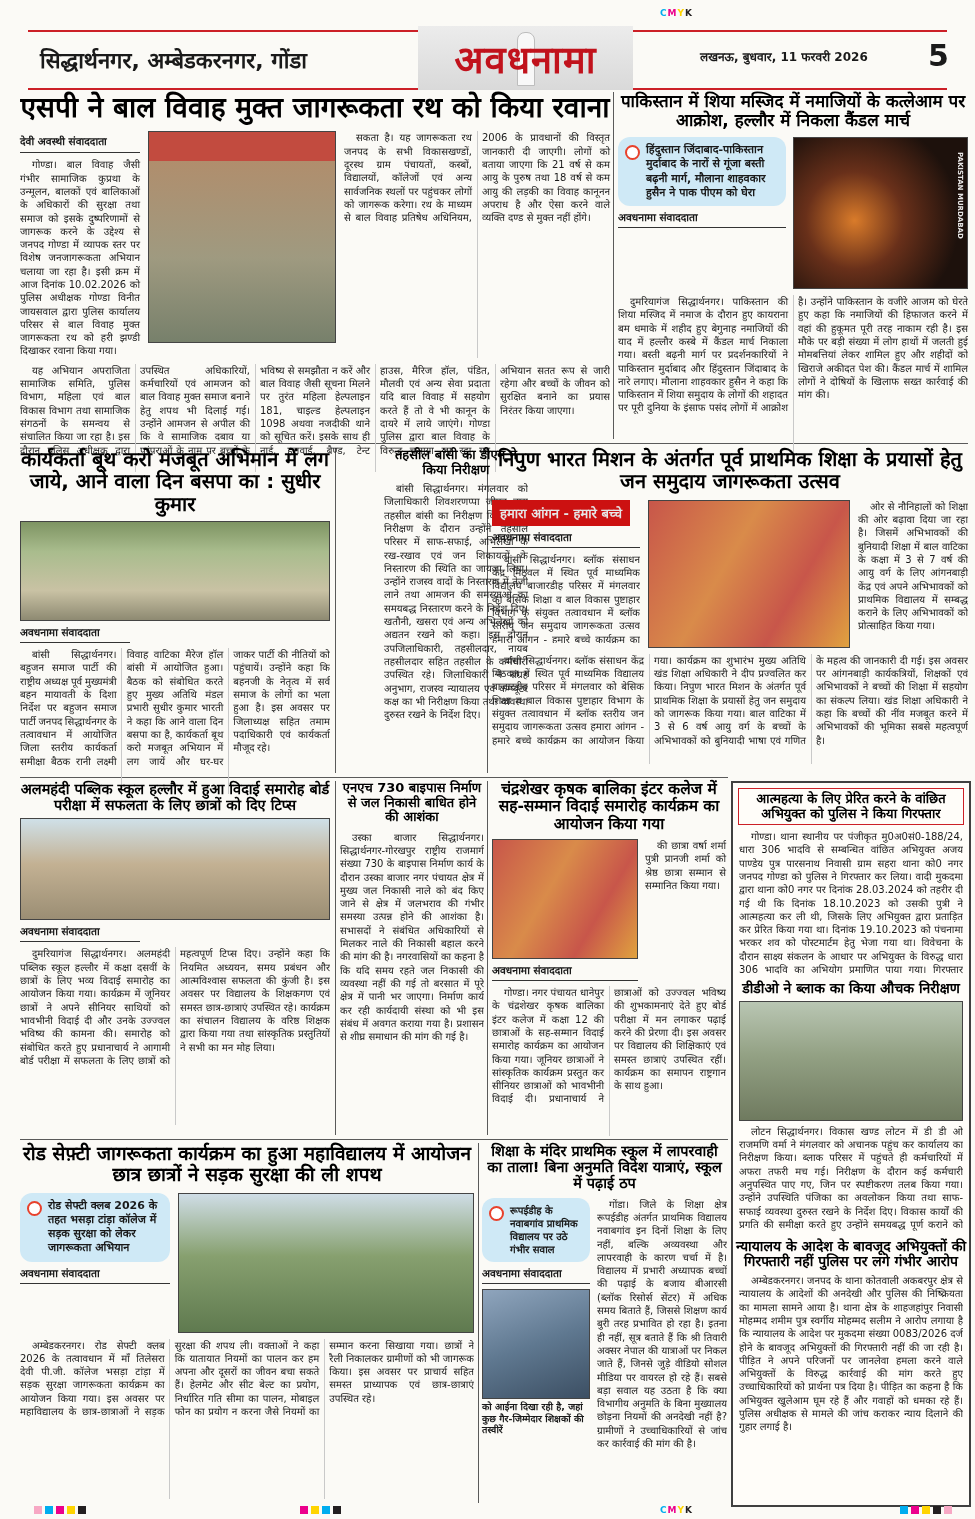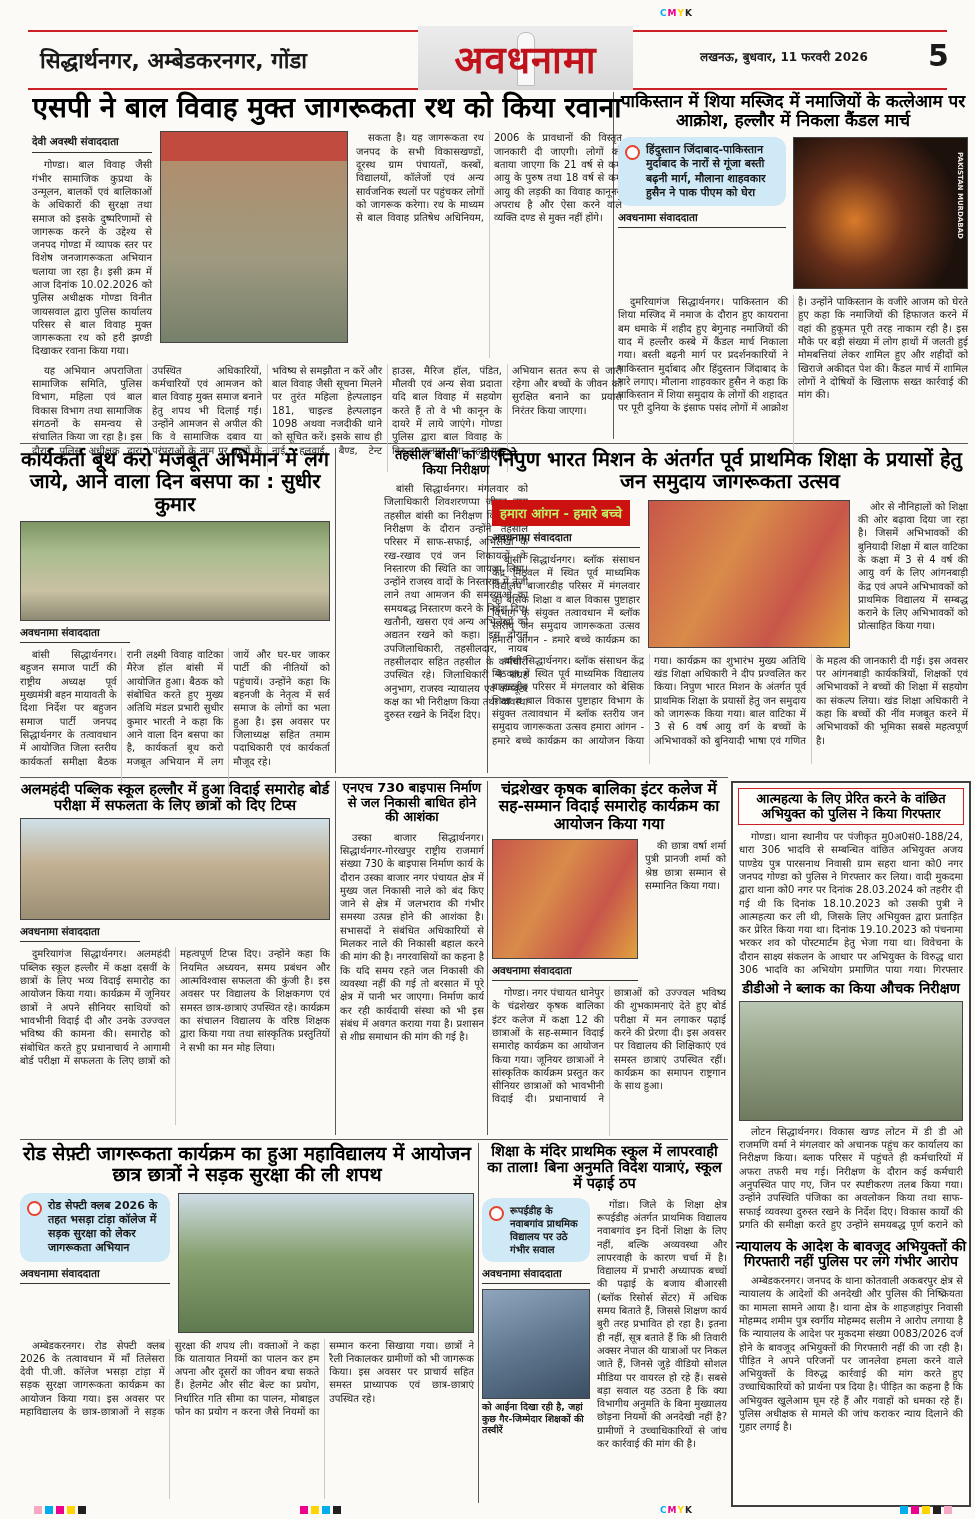--- a/index.html
+++ b/index.html
@@ -44,21 +44,21 @@
   .p-stage{background:linear-gradient(180deg,#7e9463 0,#a9bc8d 30%,#c9c2a4 70%,#8e8a72 100%);}
   .p-tent{background:linear-gradient(120deg,#c8564a 0,#d98b4a 40%,#c8564a 70%,#e0a23f 100%);}
   .p-class{background:linear-gradient(180deg,#cfe0e8 0,#c3b193 45%,#9b8e74 100%);}
   .p-street{background:linear-gradient(180deg,#b9c6b3 0,#93a184 45%,#6f7a5f 100%);}
   .p-college{background:linear-gradient(180deg,#cfdde6 0,#87a06f 45%,#5f7a4f 100%);}
   .p-bikers{background:linear-gradient(160deg,#8fa5bd 0,#5f7890 50%,#3c4f63 100%);}
   .photo .ovl{position:absolute;color:#fff;font-size:7px;font-weight:700;opacity:.9;}
 
   .bluebox{background:#cfe9f6;padding:6px 7px 6px 7px;font-weight:700;font-size:11px;line-height:1.3;display:flex;gap:6px;border-radius:12px;}
   .bullet{flex:0 0 11px;width:11px;height:11px;border:2.5px solid #e8412c;border-radius:50%;background:#fff;margin-top:2px;}
-  .badge{background:#cc1111;color:#bef264;font-weight:800;font-size:13px;padding:4px 8px;display:inline-block;}
+  .badge{background:#cc1111;color:#e5e5e5;font-weight:800;font-size:13px;padding:4px 8px;display:inline-block;}
 
   .redbox{border:2px solid #404040;}
   .boxhead{border:1.5px solid #cc2027;margin:5px;padding:3px 4px;}
   .caption{font-size:9.5px;font-weight:700;margin-top:2px;line-height:1.25;}
 </style>
 </head>
 <body>
 
 <div class="page">
 
@@ -78,21 +78,21 @@
   <div class="abs vsep" style="left:613px;top:92px;height:347px;"></div>
   <div class="abs hsep" style="left:20px;top:443px;width:948px;"></div>
   <div class="abs vsep" style="left:335px;top:448px;height:325px;"></div>
   <div class="abs vsep" style="left:487px;top:448px;height:325px;"></div>
   <div class="abs hsep" style="left:20px;top:777px;width:708px;"></div>
   <div class="abs vsep" style="left:335px;top:781px;height:354px;"></div>
   <div class="abs vsep" style="left:487px;top:781px;height:354px;"></div>
   <div class="abs hsep" style="left:20px;top:1139px;width:708px;"></div>
   <div class="abs vsep" style="left:478px;top:1143px;height:360px;"></div>
 
-  <article class="abs" style="left:32px;top:92px;width:590px;height:348px;">
+  <article class="abs" style="left:20px;top:92px;width:590px;height:348px;">
     <div class="headline" style="font-size:28px;">एसपी ने बाल विवाह मुक्त जागरूकता रथ को किया रवाना</div>
     <div style="display:flex;gap:8px;margin-top:8px;">
       <div class="body" style="flex:0 0 120px;">
         <div class="byline">देवी अवस्थी संवाददाता</div>
         <p>गोण्डा। बाल विवाह जैसी गंभीर सामाजिक कुप्रथा के उन्मूलन, बालकों एवं बालिकाओं के अधिकारों की सुरक्षा तथा समाज को इसके दुष्परिणामों से जागरूक करने के उद्देश्य से जनपद गोण्डा में व्यापक स्तर पर विशेष जनजागरूकता अभियान चलाया जा रहा है। इसी क्रम में आज दिनांक 10.02.2026 को पुलिस अधीक्षक गोण्डा विनीत जायसवाल द्वारा पुलिस कार्यालय परिसर से बाल विवाह मुक्त जागरूकता रथ को हरी झण्डी दिखाकर रवाना किया गया।</p>
       </div>
       <div class="photo p-crowd" style="flex:0 0 186px;height:210px;"></div>
       <div class="body cols2" style="flex:1;">
         <p>सकता है। यह जागरूकता रथ जनपद के सभी विकासखण्डों, दूरस्थ ग्राम पंचायतों, कस्बों, विद्यालयों, कॉलेजों एवं अन्य सार्वजनिक स्थलों पर पहुंचकर लोगों को जागरूक करेगा। रथ के माध्यम से बाल विवाह प्रतिषेध अधिनियम, 2006 के प्रावधानों की विस्तृत जानकारी दी जाएगी। लोगों को बताया जाएगा कि 21 वर्ष से कम आयु के पुरुष तथा 18 वर्ष से कम आयु की लड़की का विवाह कानूनन अपराध है और ऐसा करने वाले व्यक्ति दण्ड से मुक्त नहीं होंगे।</p>
       </div>
@@ -118,21 +118,21 @@
     </div>
     <div class="body cols2" style="margin-top:6px;height:168px;overflow:hidden;">
       <p>दुमरियागंज सिद्धार्थनगर। पाकिस्तान की शिया मस्जिद में नमाज के दौरान हुए कायराना बम धमाके में शहीद हुए बेगुनाह नमाजियों की याद में हल्लौर कस्बे में कैंडल मार्च निकाला गया। बस्ती बढ़नी मार्ग पर प्रदर्शनकारियों ने पाकिस्तान मुर्दाबाद और हिंदुस्तान जिंदाबाद के नारे लगाए। मौलाना शाहवकार हुसैन ने कहा कि पाकिस्तान में शिया समुदाय के लोगों की शहादत पर पूरी दुनिया के इंसाफ पसंद लोगों में आक्रोश है। उन्होंने पाकिस्तान के वजीरे आजम को घेरते हुए कहा कि नमाजियों की हिफाजत करने में वहां की हुकूमत पूरी तरह नाकाम रही है। इस मौके पर बड़ी संख्या में लोग हाथों में जलती हुई मोमबत्तियां लेकर शामिल हुए और शहीदों को खिराजे अकीदत पेश की। कैंडल मार्च में शामिल लोगों ने दोषियों के खिलाफ सख्त कार्रवाई की मांग की।</p>
     </div>
   </article>
 
   <article class="abs" style="left:20px;top:448px;width:310px;height:325px;">
     <div class="headline" style="font-size:20px;">कार्यकर्ता बूथ करो मजबूत अभिमान में लग जाये, आने वाला दिन बसपा का : सुधीर कुमार</div>
     <div class="photo p-stage" style="margin-top:6px;height:98px;"></div>
     <div class="byline" style="width:110px;">अवधनामा संवाददाता</div>
-    <div class="body cols3" style="height:146px;overflow:hidden;">
+    <div class="body cols3" style="height:146px;overflow:hidden;font-family:Liberation Serif, serif;">
       <p>बांसी सिद्धार्थनगर। बहुजन समाज पार्टी की राष्ट्रीय अध्यक्ष पूर्व मुख्यमंत्री बहन मायावती के दिशा निर्देश पर बहुजन समाज पार्टी जनपद सिद्धार्थनगर के तत्वावधान में आयोजित जिला स्तरीय कार्यकर्ता समीक्षा बैठक रानी लक्ष्मी विवाह वाटिका मैरेज हॉल बांसी में आयोजित हुआ। बैठक को संबोधित करते हुए मुख्य अतिथि मंडल प्रभारी सुधीर कुमार भारती ने कहा कि आने वाला दिन बसपा का है, कार्यकर्ता बूथ करो मजबूत अभियान में लग जायें और घर-घर जाकर पार्टी की नीतियों को पहुंचायें। उन्होंने कहा कि बहनजी के नेतृत्व में सर्व समाज के लोगों का भला हुआ है। इस अवसर पर जिलाध्यक्ष सहित तमाम पदाधिकारी एवं कार्यकर्ता मौजूद रहे।</p>
     </div>
   </article>
 
   <article class="abs" style="left:340px;top:448px;width:144px;height:325px;margin-left:44px;">
     <div class="headline" style="font-size:13px;">तहसील बांसी का डीएम ने किया निरीक्षण</div>
     <div class="body" style="margin-top:5px;height:290px;overflow:hidden;">
       <p>बांसी सिद्धार्थनगर। मंगलवार को जिलाधिकारी शिवशरणप्पा जीएन द्वारा तहसील बांसी का निरीक्षण किया गया। निरीक्षण के दौरान उन्होंने तहसील परिसर में साफ-सफाई, अभिलेखों के रख-रखाव एवं जन शिकायतों के निस्तारण की स्थिति का जायजा लिया। उन्होंने राजस्व वादों के निस्तारण में तेजी लाने तथा आमजन की समस्याओं का समयबद्ध निस्तारण करने के निर्देश दिए। खतौनी, खसरा एवं अन्य अभिलेखों को अद्यतन रखने को कहा। इस दौरान उपजिलाधिकारी, तहसीलदार, नायब तहसीलदार सहित तहसील के कर्मचारी उपस्थित रहे। जिलाधिकारी ने संग्रह अनुभाग, राजस्व न्यायालय एवं कम्प्यूटर कक्ष का भी निरीक्षण किया तथा व्यवस्था दुरुस्त रखने के निर्देश दिए।</p>
     </div>
   </article>
@@ -142,21 +142,21 @@
     <div style="display:flex;gap:8px;margin-top:7px;">
       <div style="flex:0 0 148px;">
         <span class="badge">हमारा आंगन - हमारे बच्चे</span>
         <div class="byline">अवधनामा संवाददाता</div>
         <div class="body" style="height:90px;overflow:hidden;">
           <p>बांसी सिद्धार्थनगर। ब्लॉक संसाधन केंद्र मिठवल में स्थित पूर्व माध्यमिक विद्यालय बाजारडीह परिसर में मंगलवार को बेसिक शिक्षा व बाल विकास पुष्टाहार विभाग के संयुक्त तत्वावधान में ब्लॉक स्तरीय जन समुदाय जागरूकता उत्सव हमारा आंगन - हमारे बच्चे कार्यक्रम का आयोजन किया गया। कार्यक्रम का शुभारंभ मुख्य अतिथि खंड शिक्षा अधिकारी ने दीप प्रज्वलित कर किया। निपुण भारत मिशन के अंतर्गत पूर्व प्राथमिक शिक्षा के प्रयासों हेतु जन समुदाय को जागरूक किया गया। बाल वाटिका में 3 से 6 वर्ष आयु वर्ग के बच्चों के अभिभावकों को बुनियादी भाषा एवं गणित के महत्व की जानकारी दी गई। इस अवसर पर आंगनबाड़ी कार्यकत्रियों, शिक्षकों एवं अभिभावकों ने बच्चों की शिक्षा में सहयोग का संकल्प लिया। खंड शिक्षा अधिकारी ने कहा कि बच्चों की नींव मजबूत करने में अभिभावकों की भूमिका सबसे महत्वपूर्ण है।</p>
         </div>
       </div>
       <div class="photo p-tent" style="flex:0 0 200px;height:146px;"></div>
       <div class="body" style="flex:1;height:146px;overflow:hidden;">
-        <p>ओर से नौनिहालों को शिक्षा की ओर बढ़ावा दिया जा रहा है। जिसमें अभिभावकों की बुनियादी शिक्षा में बाल वाटिका के कक्षा में 3 से 4 वर्ष की आयु वर्ग के लिए आंगनबाड़ी केंद्र एवं अपने अभिभावकों को प्राथमिक विद्यालय में सम्बद्ध कराने के लिए अभिभावकों को प्रोत्साहित किया गया।</p>
+        <p>ओर से नौनिहालों को शिक्षा की ओर बढ़ावा दिया जा रहा है। जिसमें अभिभावकों की बुनियादी शिक्षा में बाल वाटिका के कक्षा में 3 से 7 वर्ष की आयु वर्ग के लिए आंगनबाड़ी केंद्र एवं अपने अभिभावकों को प्राथमिक विद्यालय में सम्बद्ध कराने के लिए अभिभावकों को प्रोत्साहित किया गया।</p>
       </div>
     </div>
     <div class="body cols3" style="margin-top:6px;height:110px;overflow:hidden;">
       <p>बांसी सिद्धार्थनगर। ब्लॉक संसाधन केंद्र मिठवल में स्थित पूर्व माध्यमिक विद्यालय बाजारडीह परिसर में मंगलवार को बेसिक शिक्षा व बाल विकास पुष्टाहार विभाग के संयुक्त तत्वावधान में ब्लॉक स्तरीय जन समुदाय जागरूकता उत्सव हमारा आंगन - हमारे बच्चे कार्यक्रम का आयोजन किया गया। कार्यक्रम का शुभारंभ मुख्य अतिथि खंड शिक्षा अधिकारी ने दीप प्रज्वलित कर किया। निपुण भारत मिशन के अंतर्गत पूर्व प्राथमिक शिक्षा के प्रयासों हेतु जन समुदाय को जागरूक किया गया। बाल वाटिका में 3 से 6 वर्ष आयु वर्ग के बच्चों के अभिभावकों को बुनियादी भाषा एवं गणित के महत्व की जानकारी दी गई। इस अवसर पर आंगनबाड़ी कार्यकत्रियों, शिक्षकों एवं अभिभावकों ने बच्चों की शिक्षा में सहयोग का संकल्प लिया। खंड शिक्षा अधिकारी ने कहा कि बच्चों की नींव मजबूत करने में अभिभावकों की भूमिका सबसे महत्वपूर्ण है।</p>
     </div>
   </article>
 
   <article class="abs" style="left:20px;top:781px;width:310px;height:354px;">
     <div class="headline" style="font-size:14.5px;">अलमहंदी पब्लिक स्कूल हल्लौर में हुआ विदाई समारोह बोर्ड परीक्षा में सफलता के लिए छात्रों को दिए टिप्स</div>
     <div class="photo p-class" style="margin-top:5px;height:100px;"></div>

